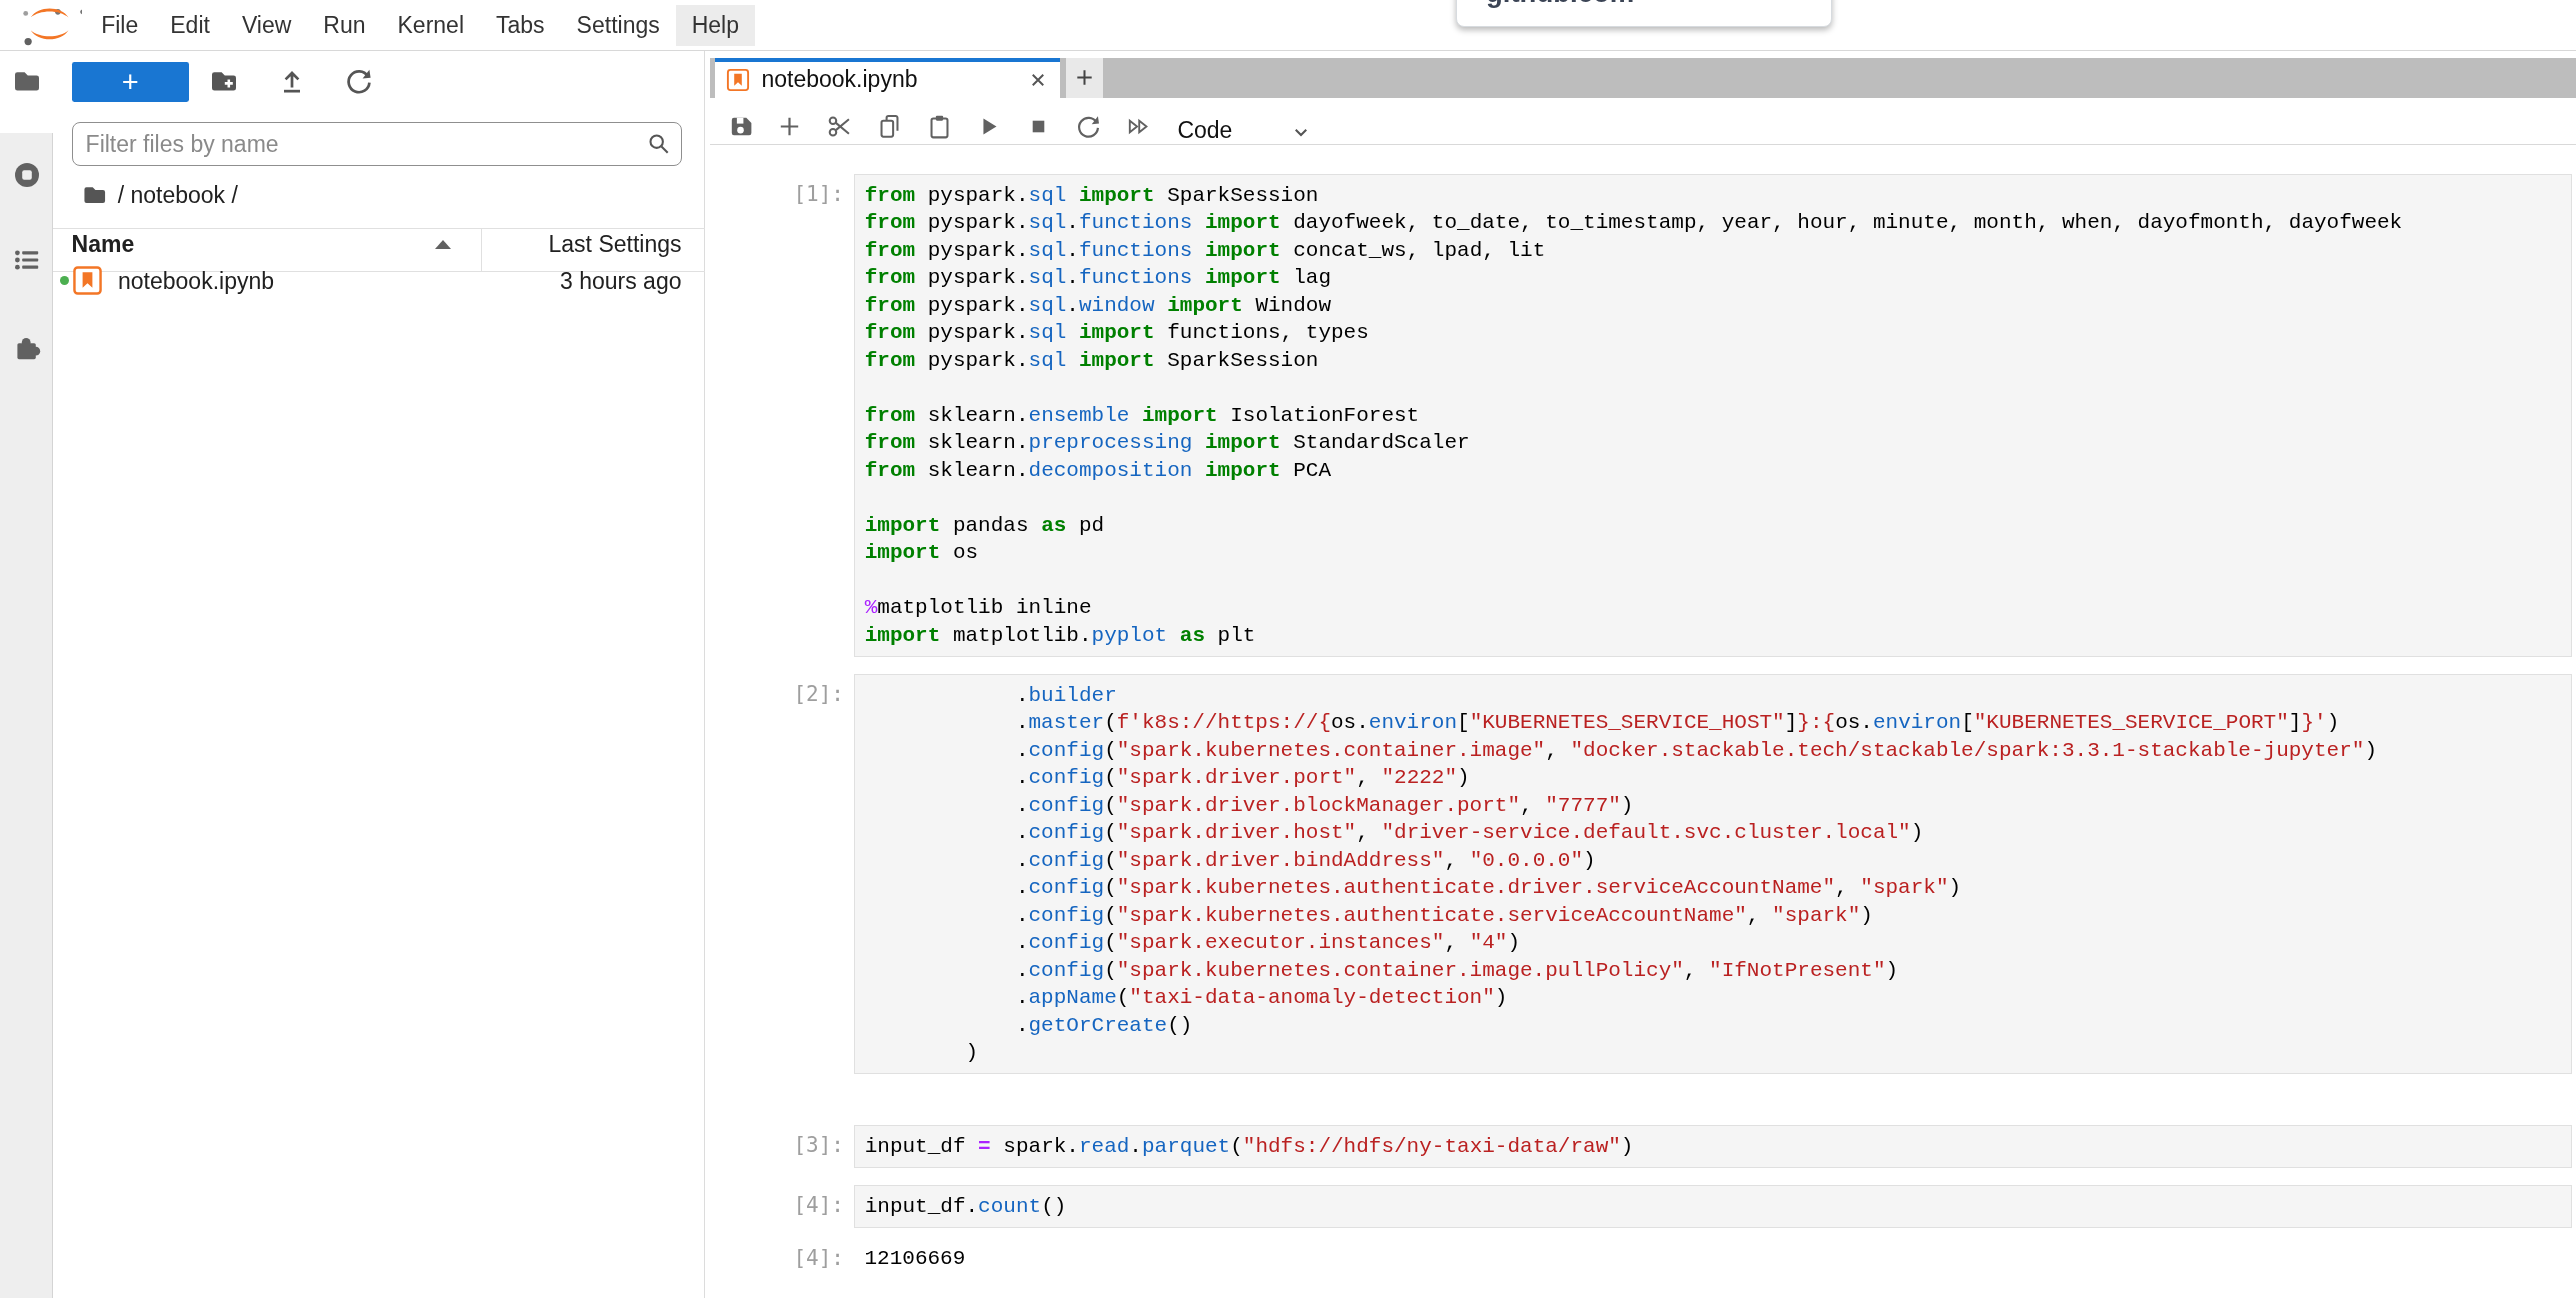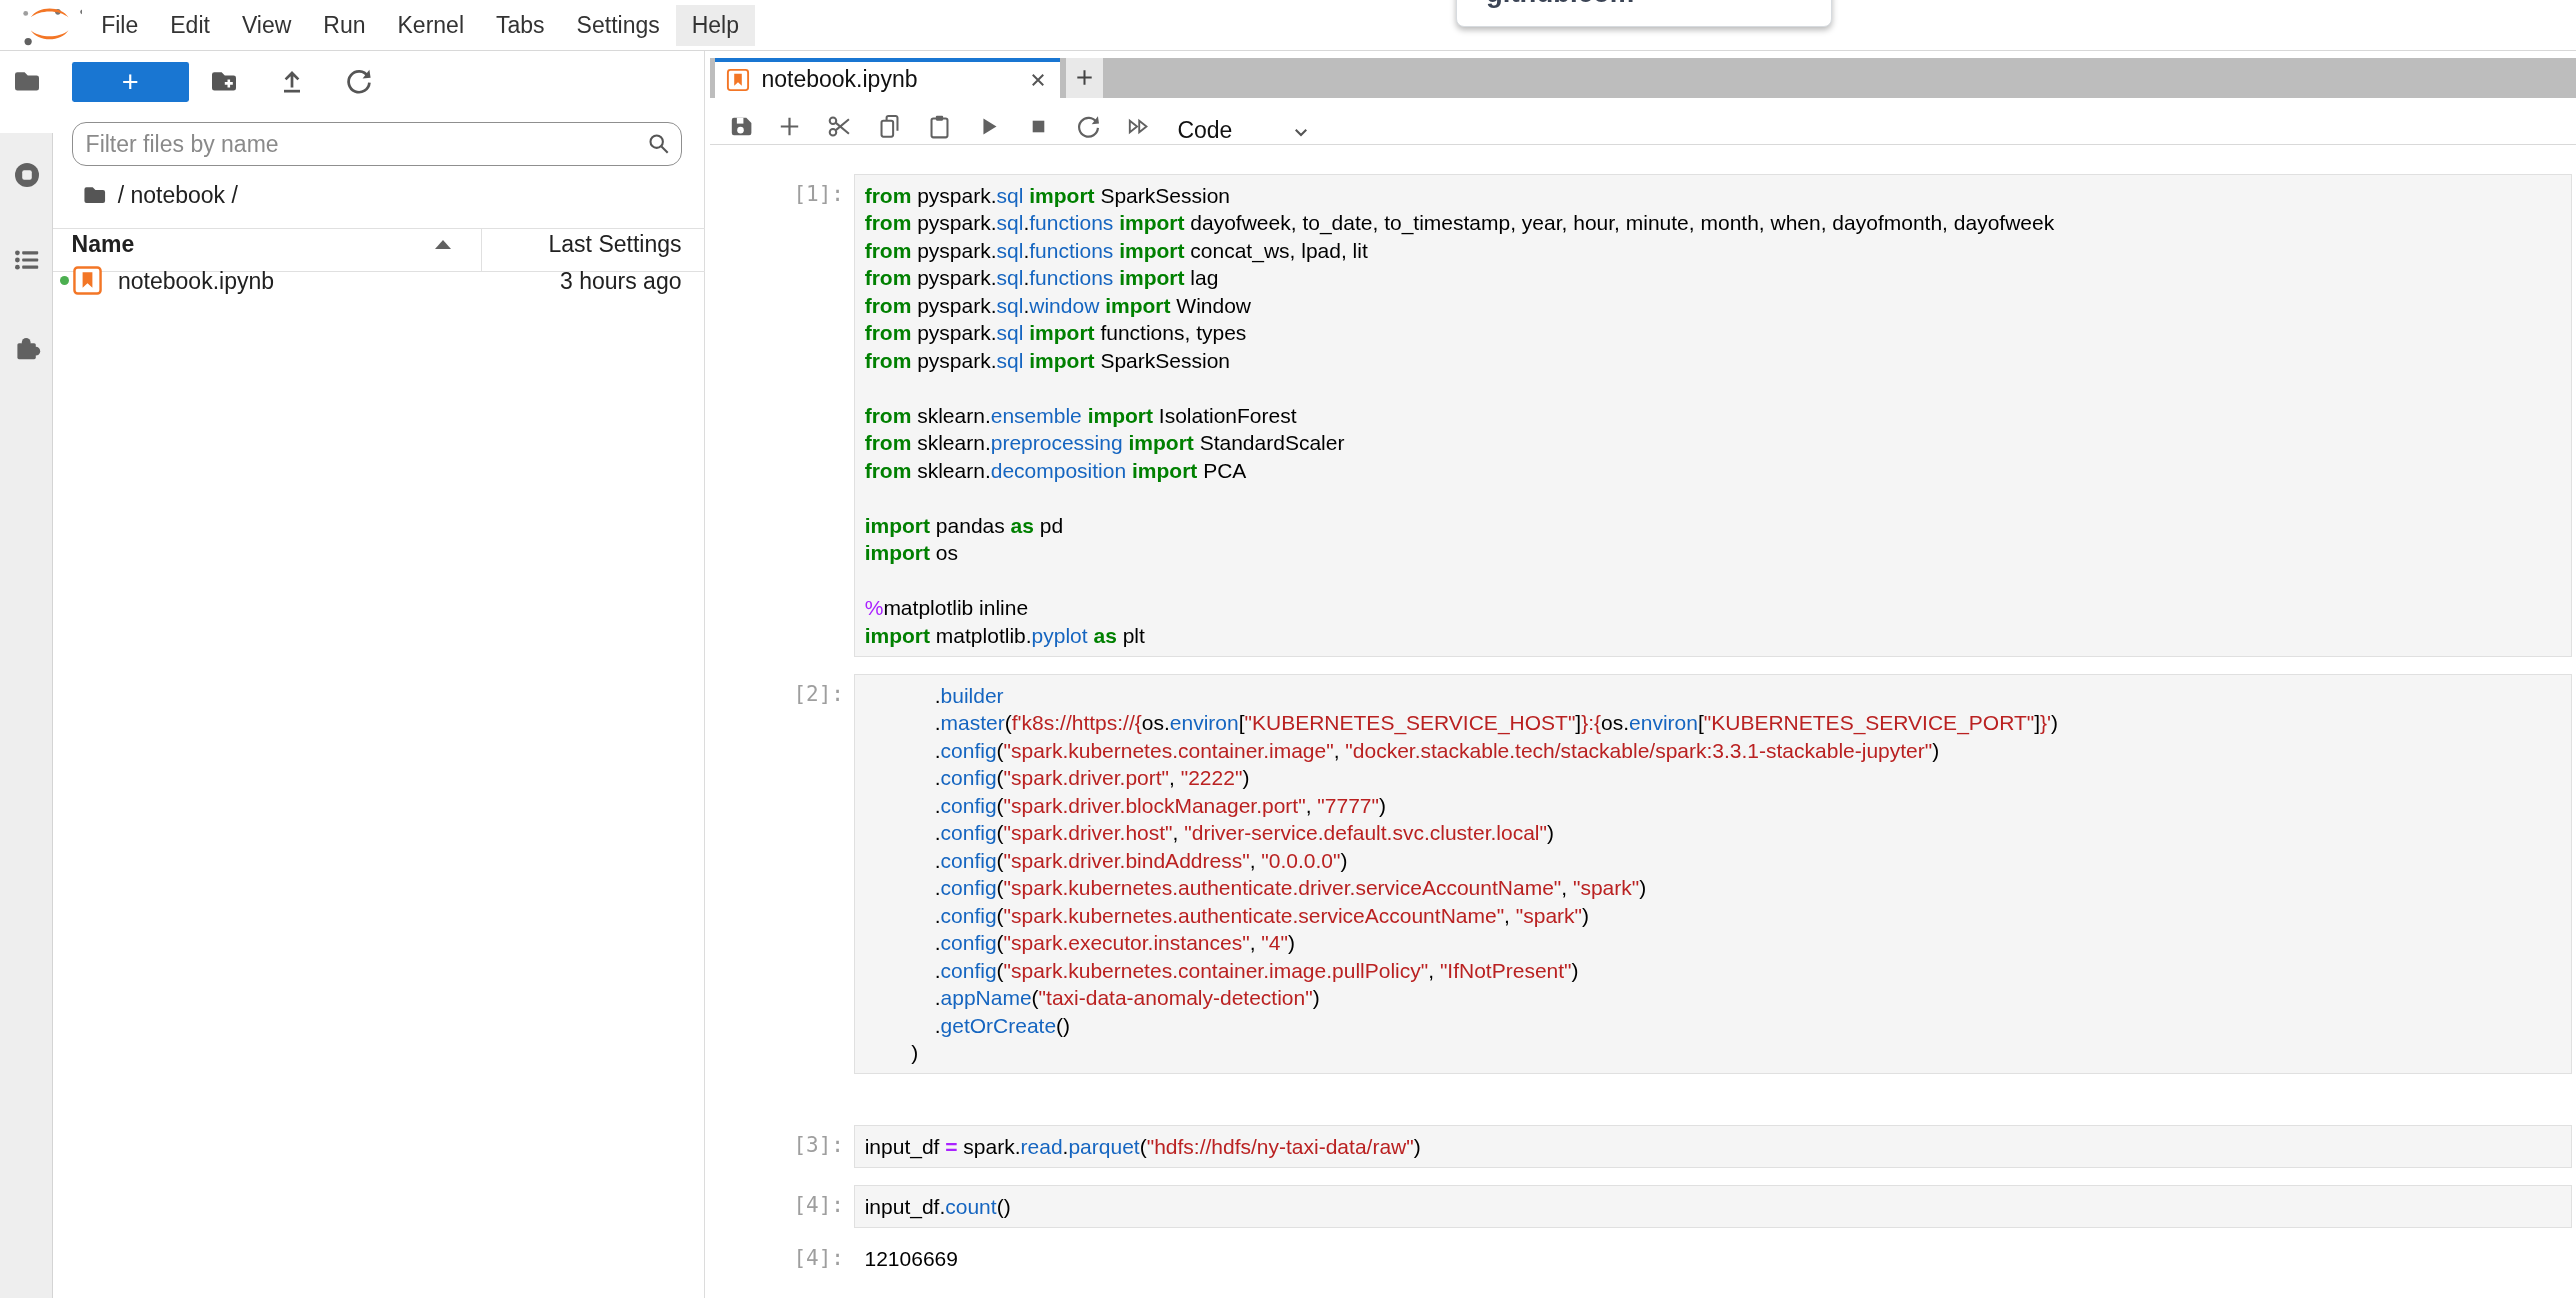--- a/index.html
+++ b/index.html
@@ -25,21 +25,21 @@
   
   .activitybar{position:absolute;left:0;top:51px;width:53px;height:1248px;background:#eee}
   .activitybar .white-cap{position:absolute;left:0;top:0;width:53px;height:82px;background:#fff}
   .activitybar .rail-border{position:absolute;right:0;top:82px;bottom:0;width:0.8px;background:#d4d4d4}
   .act-icon{position:absolute;left:10.5px;width:32px;height:32px;color:var(--icon)}
 
   
   .filepanel{position:absolute;left:53px;top:51px;width:652px;height:1248px;background:#fff;border-right:0.8px solid #dcdcdc}
   .fp-newbtn{position:absolute;left:18.6px;top:11.3px;width:117px;height:40px;background:var(--accent);border-radius:2.4px;color:#fff;font-size:29px;font-weight:normal;display:flex;align-items:center;justify-content:center}
   .fp-iconbtn{position:absolute;top:12px;width:36px;height:36px;color:#555;display:flex;align-items:center;justify-content:center}
-  .fp-filter{position:absolute;left:18.6px;top:71px;width:610px;height:44px;border:1.6px solid #8f8f8f;border-radius:14px;background:#fff}
+  .fp-filter{position:absolute;left:18.6px;top:71px;width:610px;height:44px;border:1.6px solid #8f8f8f;border-radius:8px;background:#fff}
   .fp-filter input{position:absolute;left:0;top:0;width:100%;height:100%;border:none;outline:none;font-size:23px;font-family:"Liberation Sans",sans-serif;padding:0 45px 0 13px;color:#333;background:transparent}
   .fp-filter input::placeholder{color:#8a8a8a}
   .fp-filter .search-ic{position:absolute;right:8px;top:7.3px;width:27.5px;height:27.5px;color:#555}
   .fp-breadcrumb{position:absolute;left:27.5px;top:128px;height:32px;display:flex;align-items:center;font-size:23px;color:var(--uitext)}
   .fp-breadcrumb .bc-folder{width:27.5px;height:27.5px;color:#555;margin-right:9.7px}
   .fp-header{position:absolute;left:0;top:177px;width:652px;height:44px;border-top:0.8px solid #e0e0e0;border-bottom:0.8px solid #e0e0e0;font-size:23px}
   .fp-h-name{position:absolute;left:18.6px;top:2.4px;font-weight:bold}
   .fp-sort-caret{position:absolute;left:382px;top:10.5px;width:0;height:0;border-left:8px solid transparent;border-right:8px solid transparent;border-bottom:9.7px solid #616161}
   .fp-h-divider{position:absolute;left:428px;top:0;bottom:0;width:0.8px;background:#e0e0e0}
   .fp-h-mod{position:absolute;right:23.5px;top:2.4px}
@@ -67,21 +67,21 @@
   .tb-celltype{margin-left:21px;font-size:23px;color:#111}
   .tb-caret{margin-left:57px;width:24px;height:24px;color:#555}
 
   .nbcontent{position:absolute;left:0;top:94px;right:0;bottom:0;background:#fff;overflow:hidden}
 
   
   .cellrow{position:absolute;left:0;right:4px}
   .prompt{position:absolute;left:51px;top:7.3px;width:83px;text-align:right;font-family:"DejaVu Sans Mono",monospace;font-size:21px;line-height:27.5px;color:var(--prompt);white-space:pre}
   .editor{margin-left:144px;background:var(--cellbg);border:0.8px solid var(--cellborder);padding:6.5px 6.5px 6.5px 9.7px}
   .outbody{margin-left:144px;padding-left:10.5px}
-  .line{height:27.5px;line-height:27.5px;font-family:Liberation Sans, sans-serif;font-size:21px;white-space:pre;color:#000}
+  .line{height:27.5px;line-height:27.5px;font-family:Liberation Mono, monospace;font-size:21px;white-space:pre;color:#000}
   .tok-k{color:var(--kw);font-weight:bold}
   .tok-b{color:var(--prop)}
   .tok-s{color:var(--str)}
   .tok-o{color:var(--op);font-weight:bold}
   .tok-m{color:var(--magic)}
   .tok-p{color:#000}
 </style>
 </head>
 <body>
 

